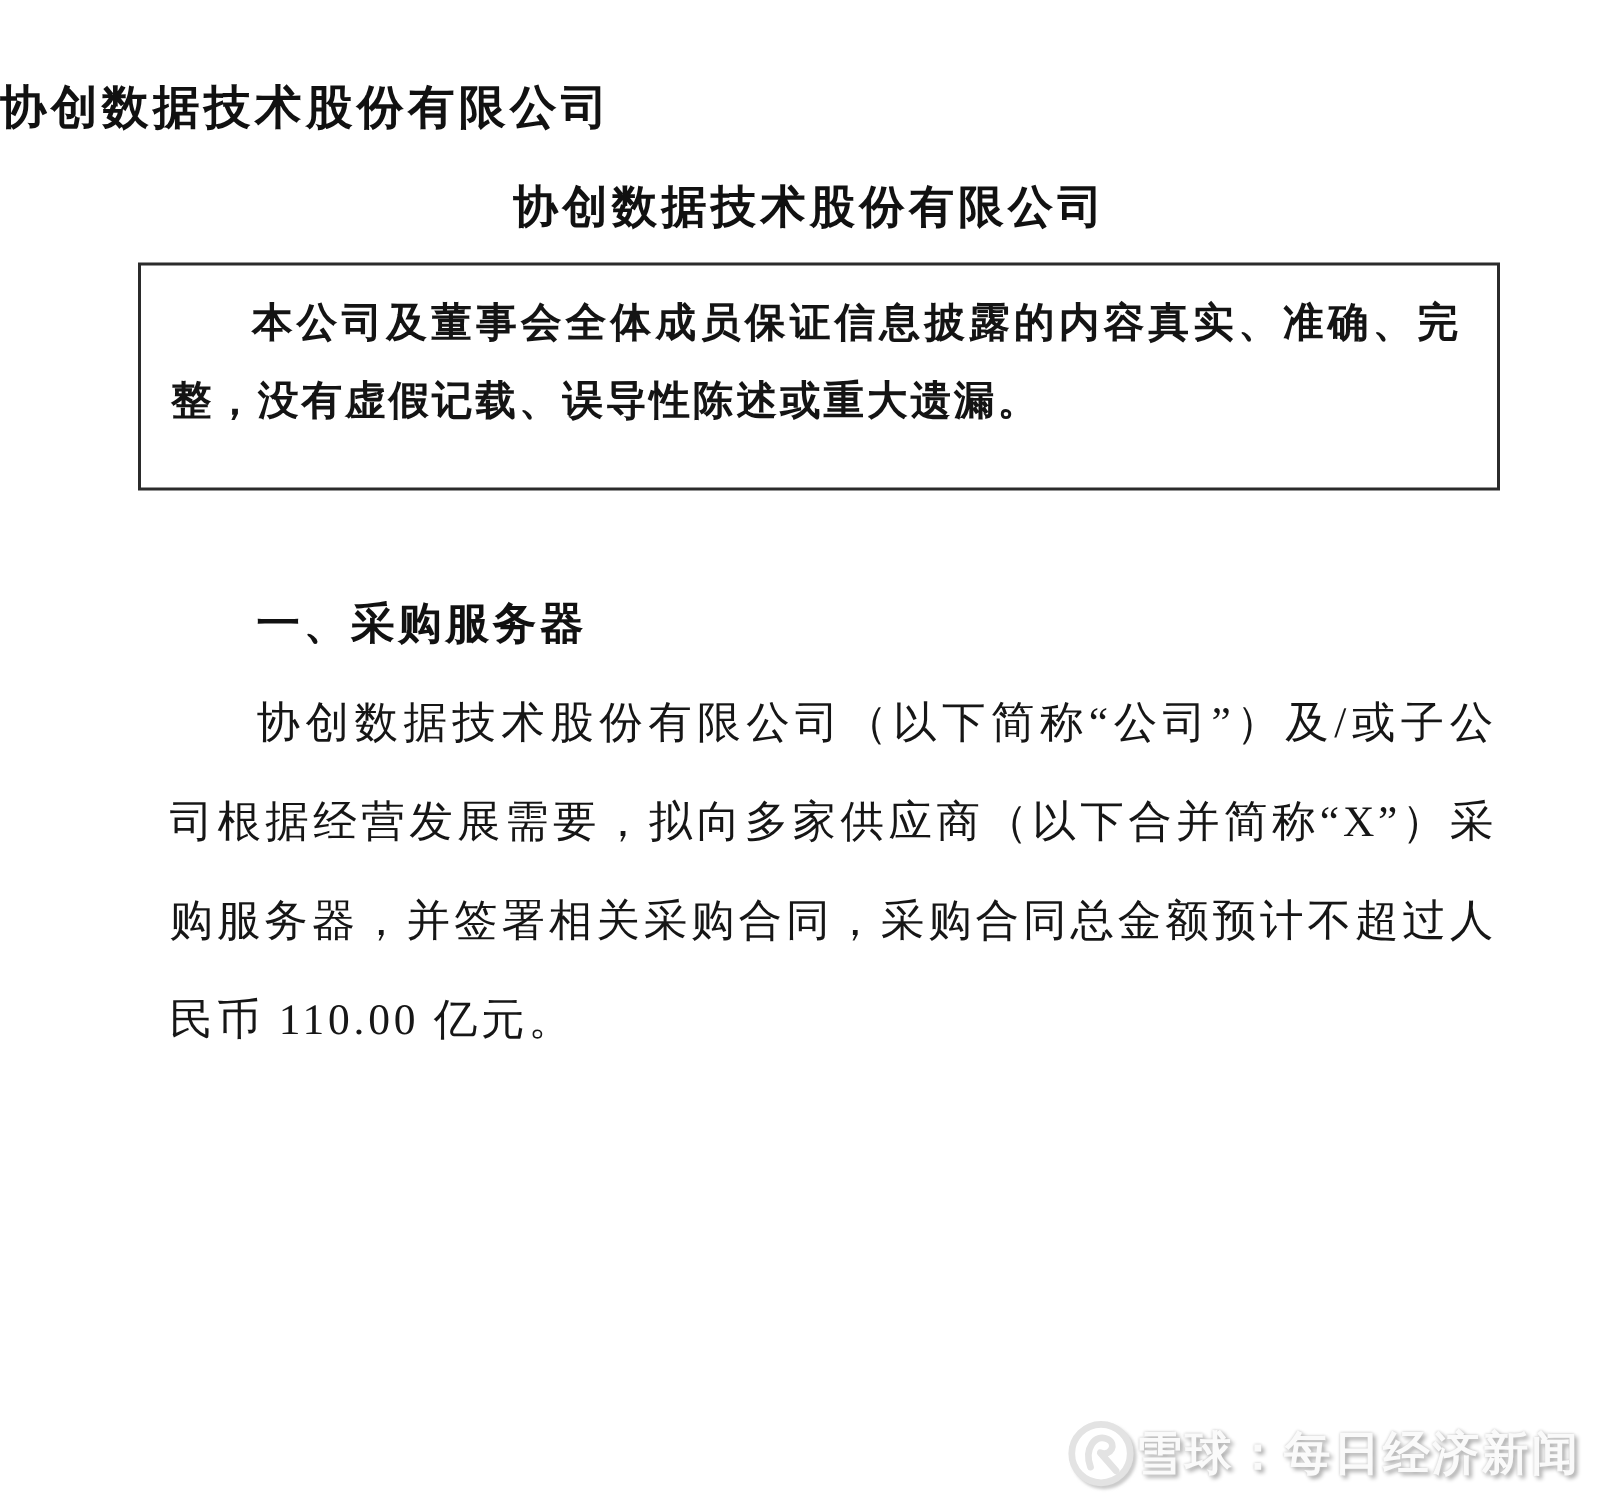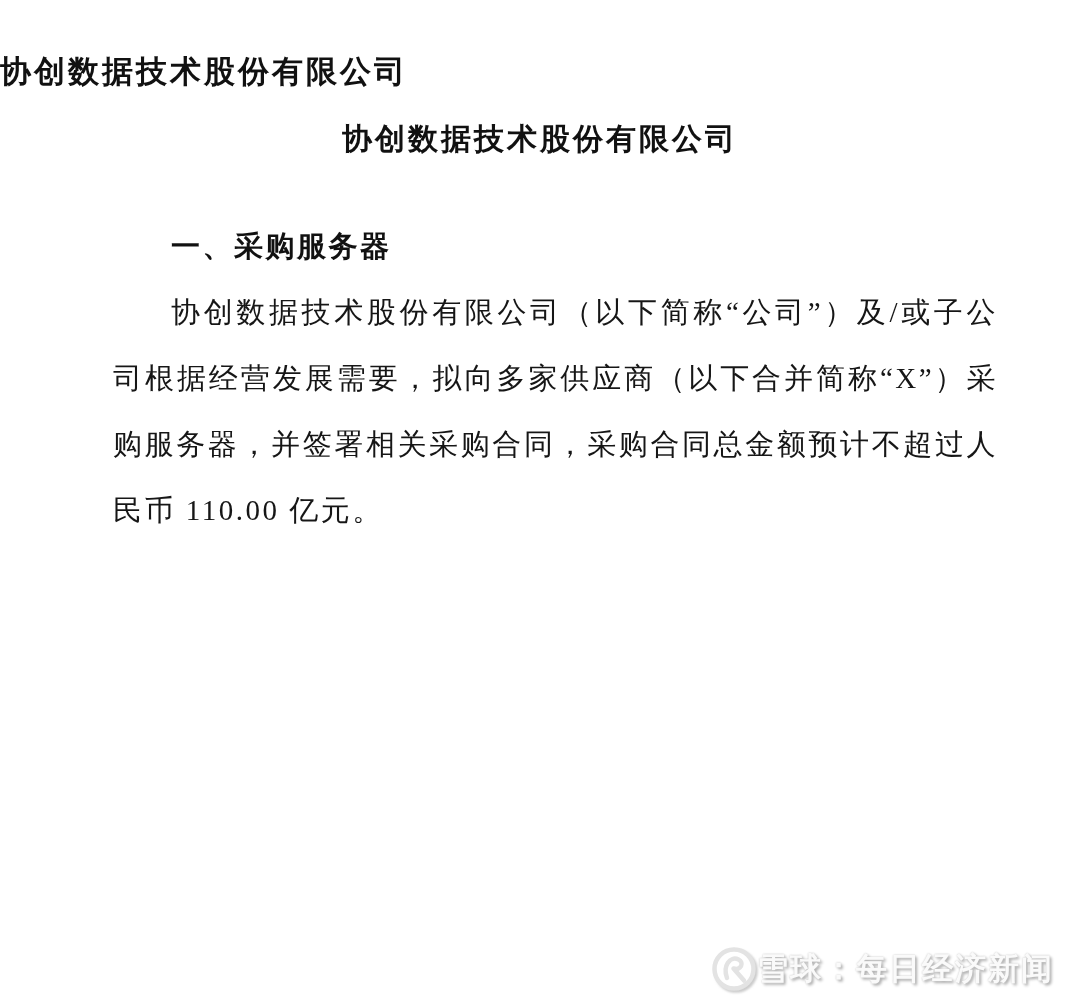--- a/index.html
+++ b/index.html
@@ -99,20 +99,23 @@
 </style>
 </head>
 <body>
 
 <div class="page">
 
   <h1 class="doc-title">协创数据技术股份有限公司</h1>
 
   <h2 class="doc-subtitle">协创数据技术股份有限公司</h2>
 
+  <div class="disclaimer-box">
+    <p>本公司及董事会全体成员保证信息披露的内容真实、准确、完整，没有虚假记载、误导性陈述或重大遗漏。</p>
+  </div>
 
   <div class="main">
 
 
 
     <p class="heading section">一、采购服务器</p>
 
     <p class="para">协创数据技术股份有限公司（以下简称“公司”）及/或子公司根据经营发展需要，拟向多家供应商（以下合并简称“X”）采购服务器，并签署相关采购合同，采购合同总金额预计不超过人民币 110.00 亿元。</p>
 
   </div>

